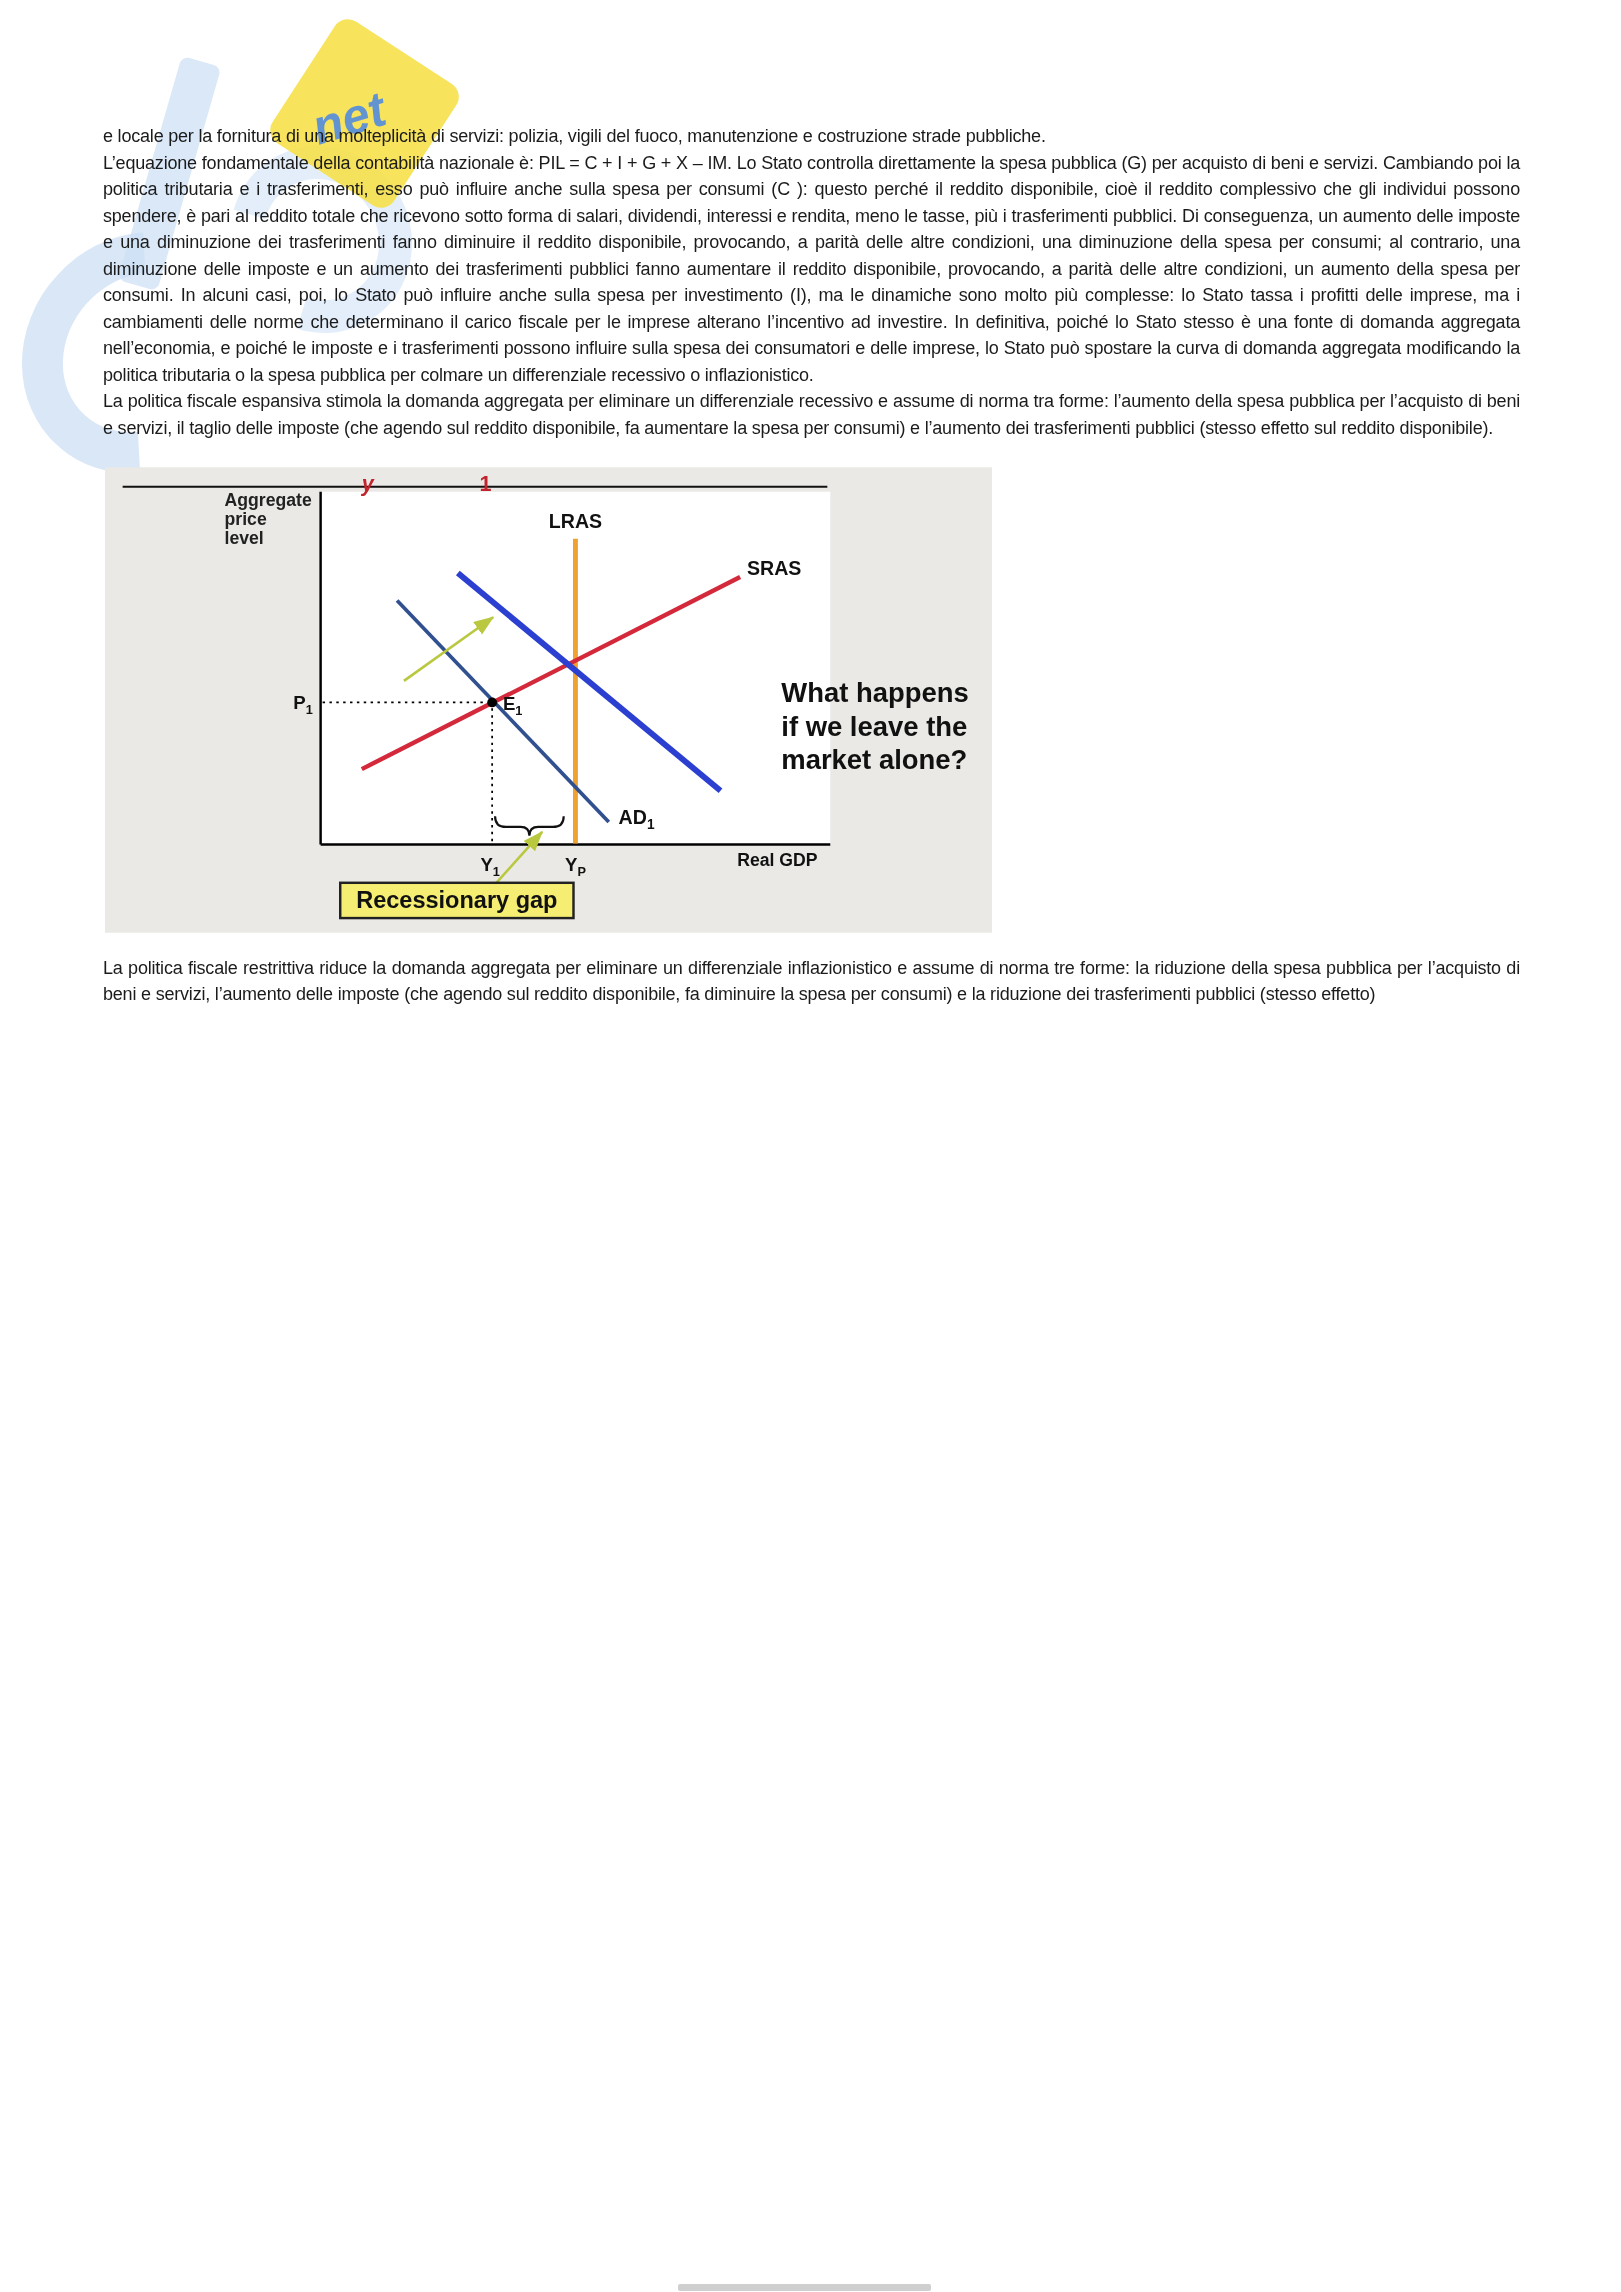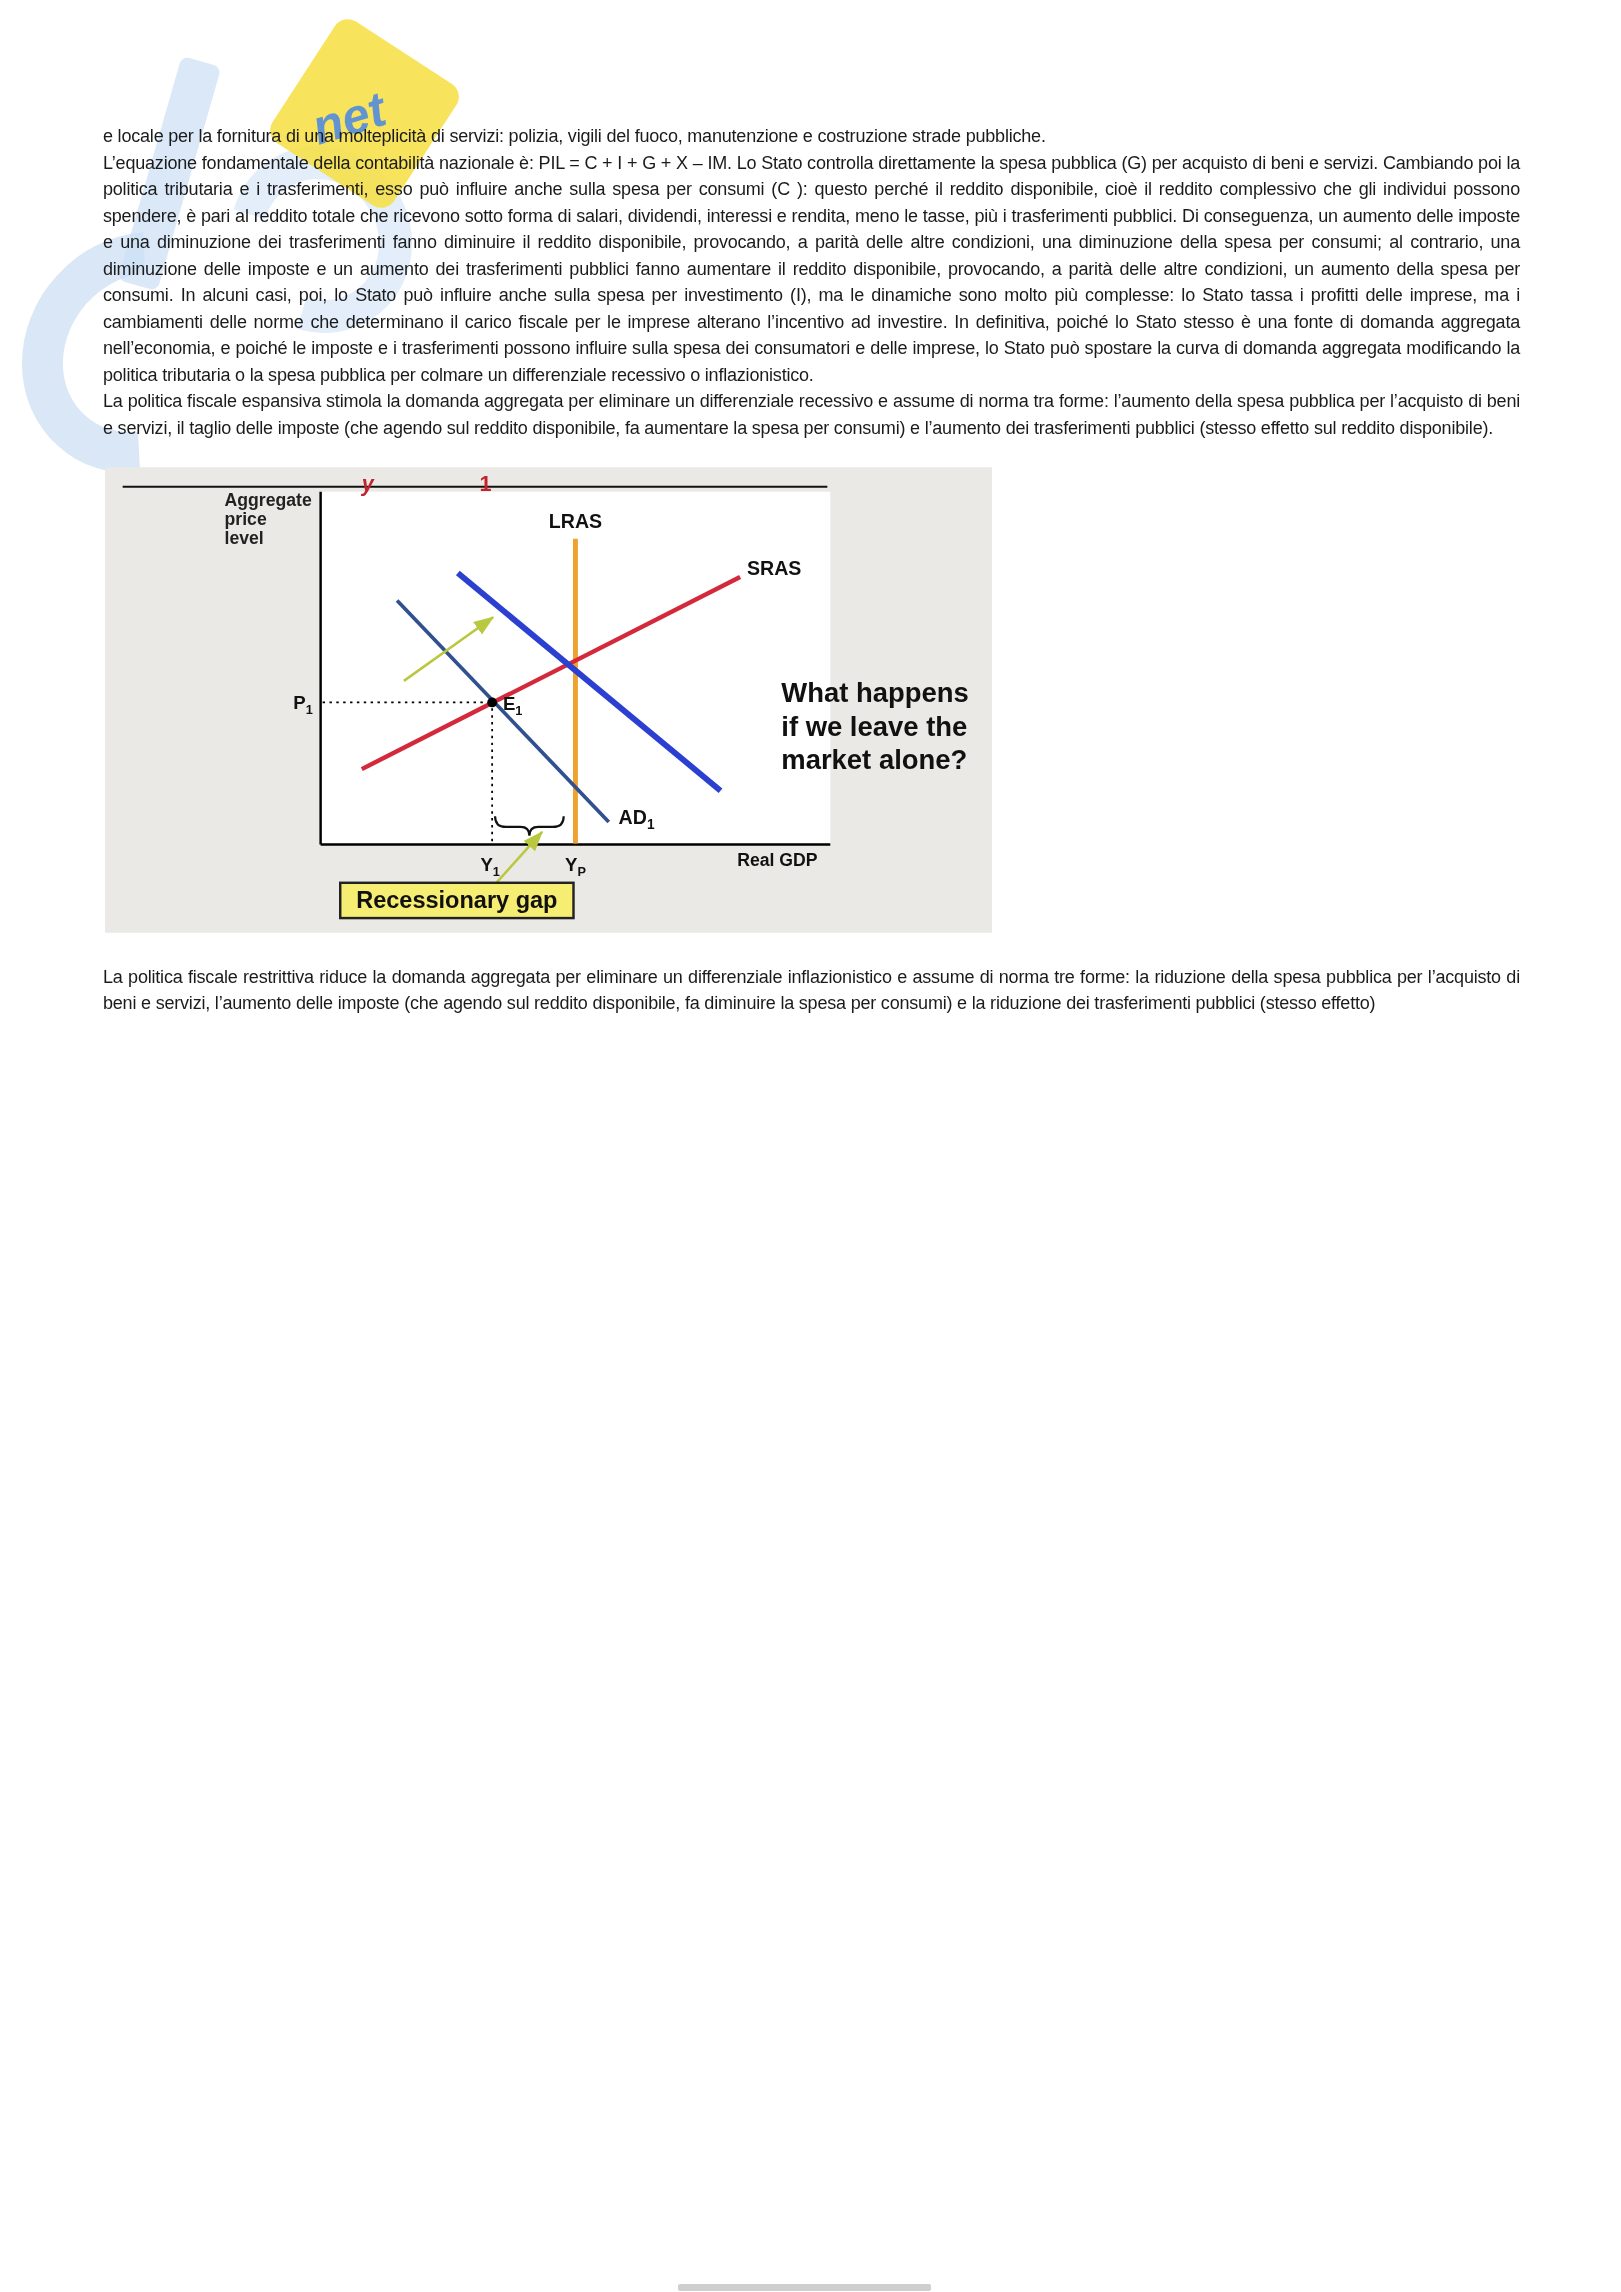--- a/index.html
+++ b/index.html
@@ -13,21 +13,21 @@
   .wm-arc1  { position:absolute; left:27.4px;  top:227px; width:147px; height:169px; border:41px solid #cde0f5; border-top-color:transparent; border-right-color:transparent; border-radius:50%; transform:rotate(42deg); opacity:.75; }
   .wm-arc2  { position:absolute; left:231px; top:145px; width:114px; height:123px; border:33px solid #d8e8f8; border-left-color:transparent; border-radius:50%; transform:rotate(-28deg); opacity:.7; }
   .wm-diamond { position:absolute; left:292px; top:41px; width:145px; height:145px; background:#f6e14e; opacity:.92; transform:rotate(33deg); border-radius:15.7px; }
   .wm-net { position:absolute; left:312px; top:90px; transform:rotate(-17deg); font-style:italic; font-weight:bold; font-size:49px; color:#5b90d8; opacity:.95; }
   
   .content { position:absolute; left:103px; top:123px; width:1417px; z-index:1; }
   .para {
     margin:0; font-size:18px; line-height:26.5px; text-align:justify;
     letter-spacing:-0.2px; color:#1b1b1b;
   }
-  .para.after-figure { margin-top:31px; }
+  .para.after-figure { margin-top:22px; }
   .b { font-weight:normal; }
   .i { }
   
   .figure { margin:25.5px 0 0 2px; width:887px; height:466px; }
   .figure svg { display:block; }
   .svg-bold { font-family:"Liberation Sans", sans-serif; font-weight:bold; fill:#111111; }
   .svg-label { font-family:"Liberation Sans", sans-serif; font-weight:600; fill:#222222; }
   
   .next-page-edge { position:absolute; left:678px; top:2284px; width:253px; height:6.9px; background:#cfcfcf; border-radius:2px; }
 </style>

